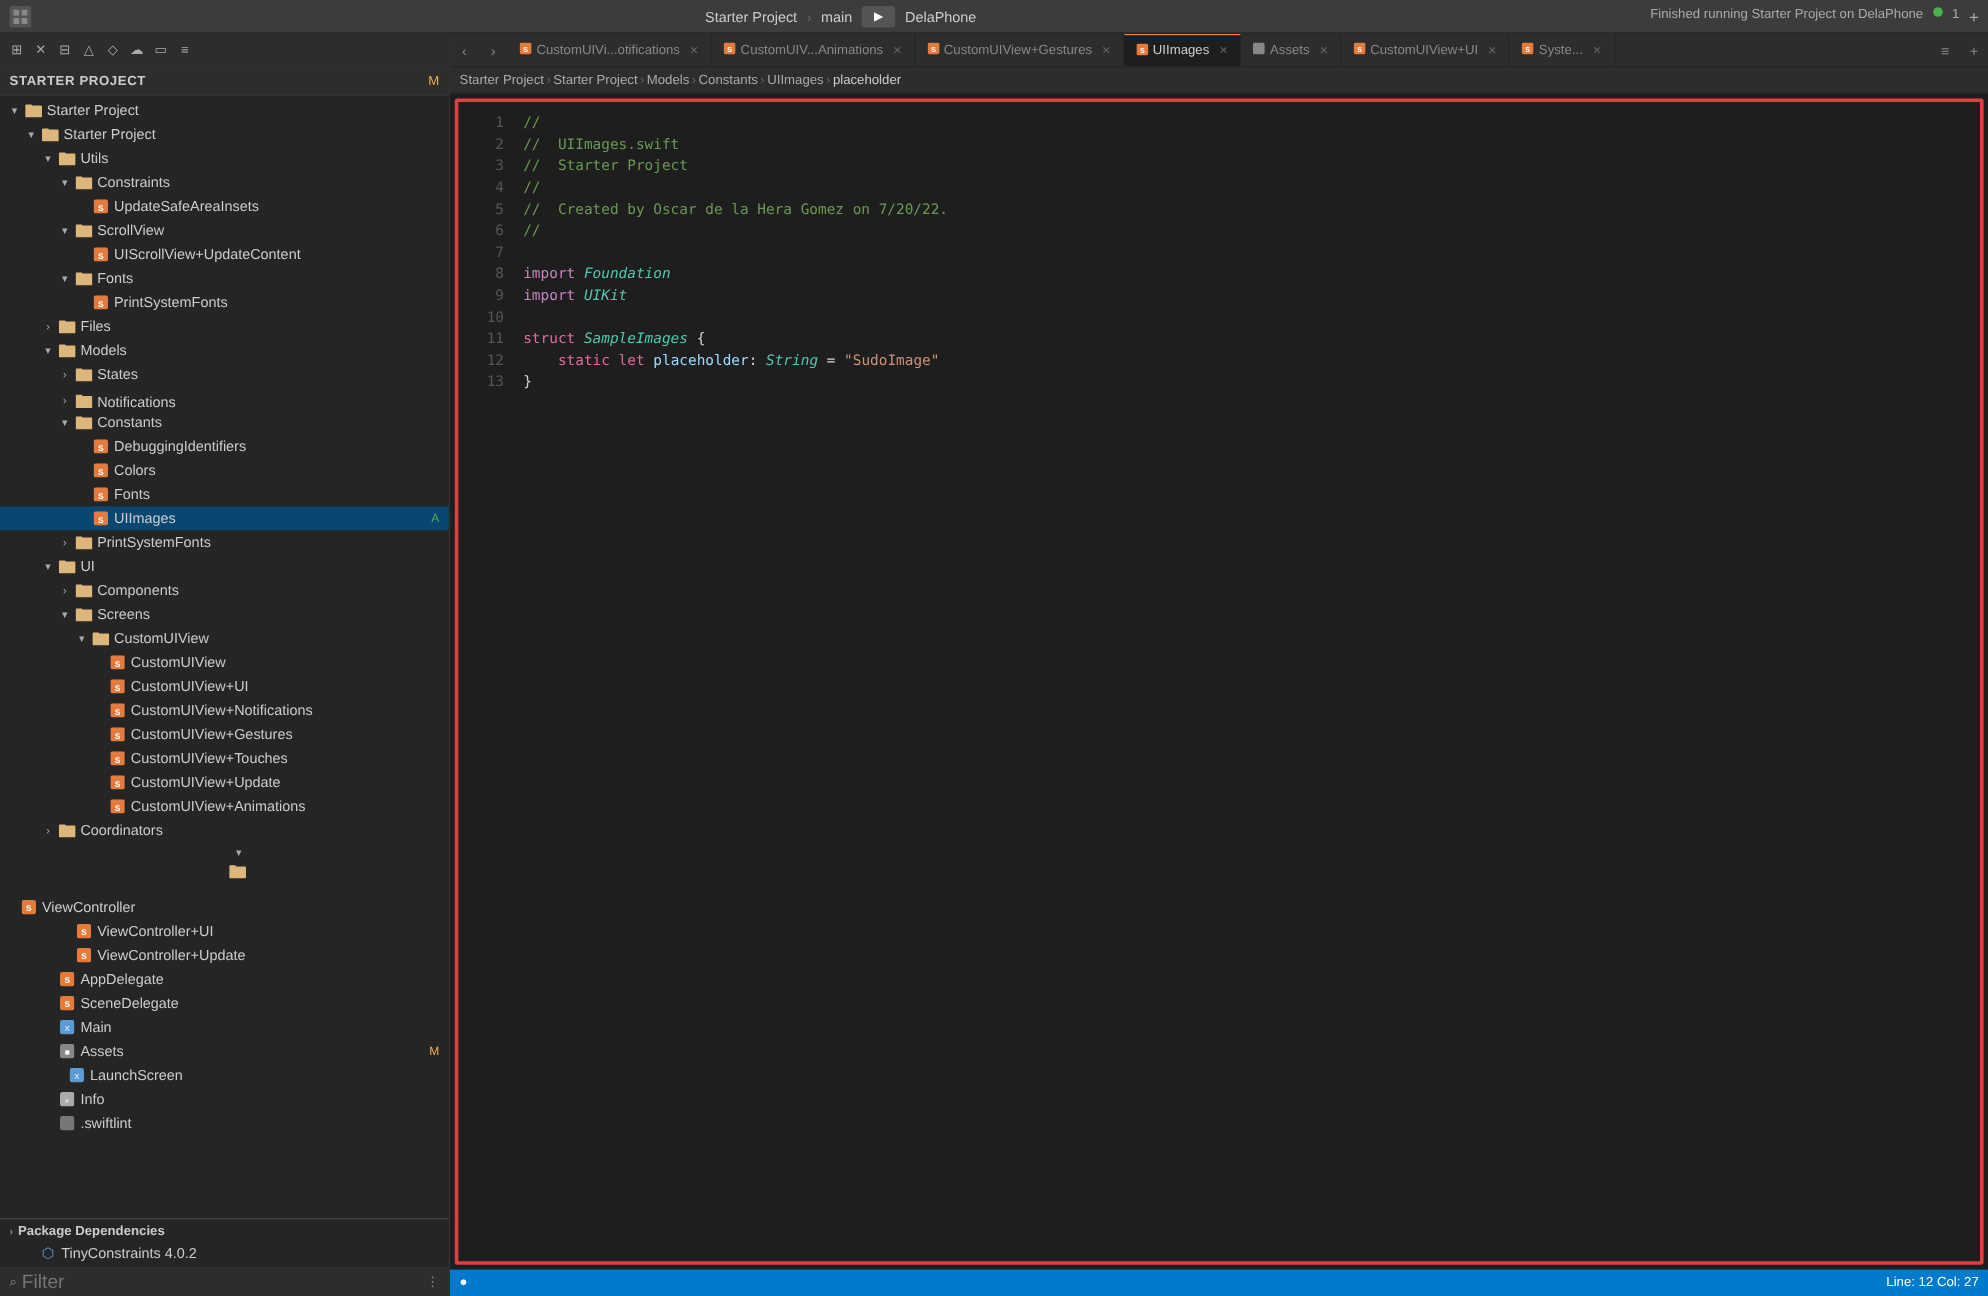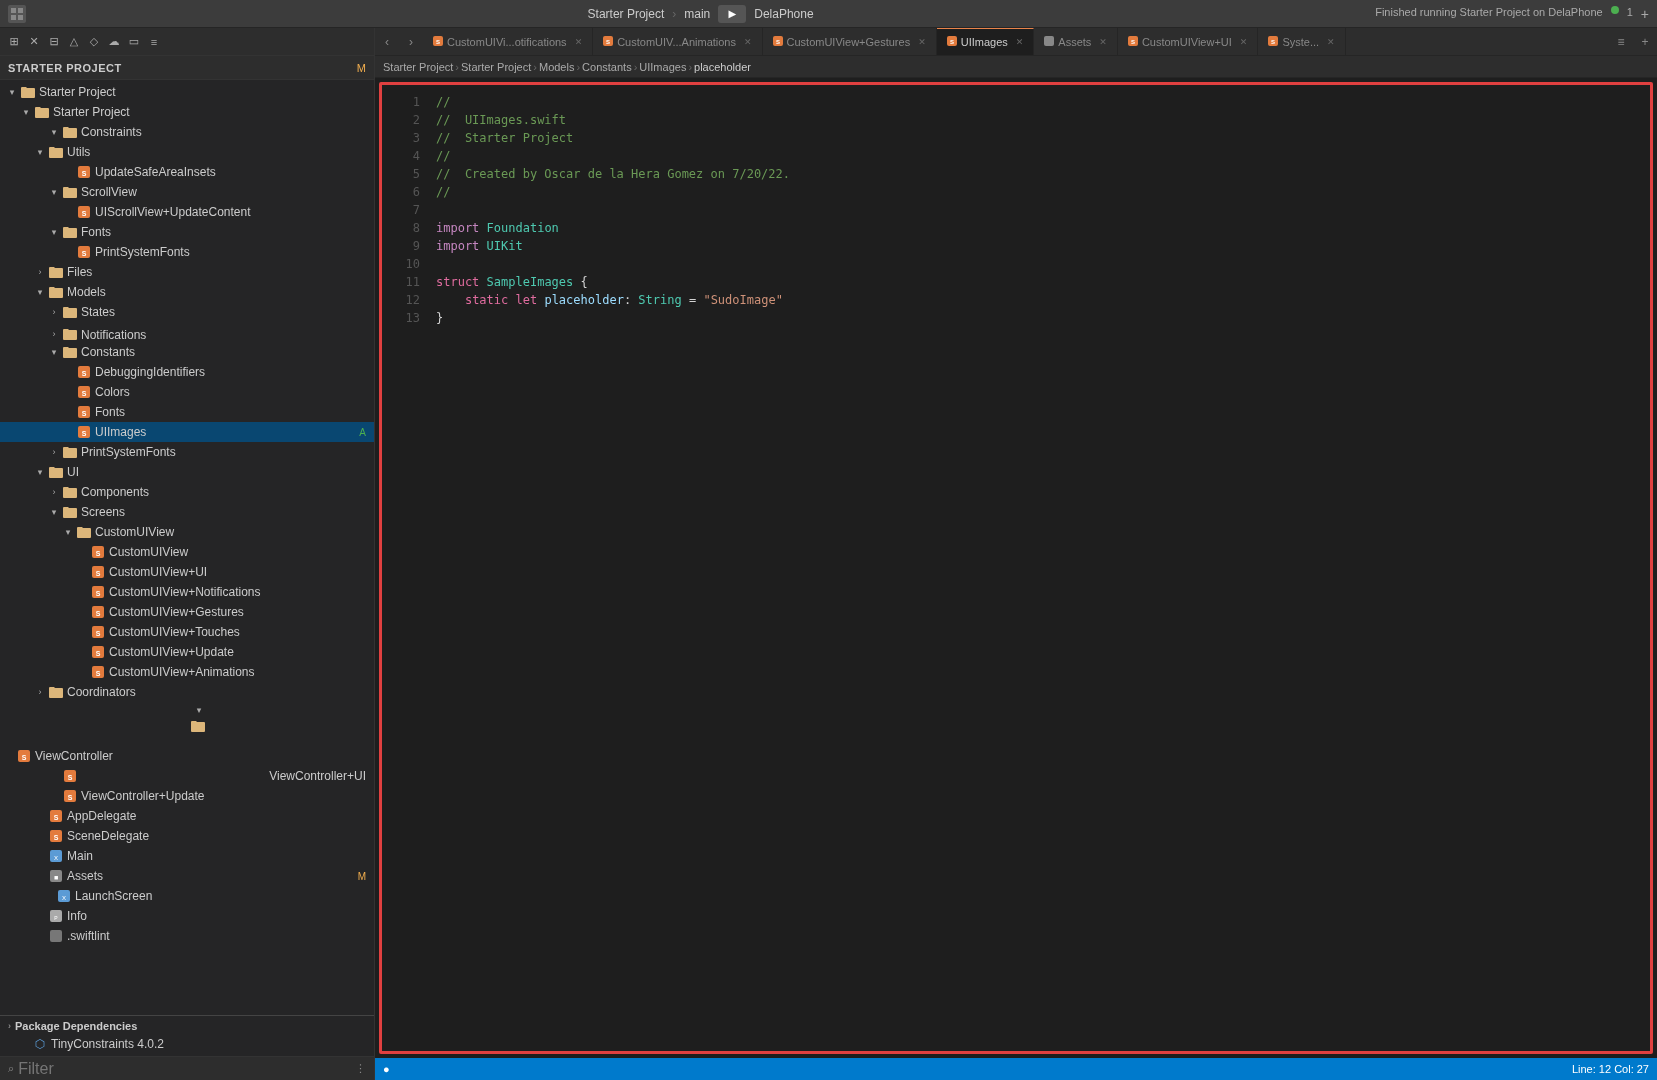--- a/index.html
+++ b/index.html
@@ -295,21 +295,21 @@
       color: #555;
       margin-right: 16px;
       flex-shrink: 0;
       user-select: none;
     }
     .code-content { flex: 1; white-space: pre; }
 
     
     .kw { color: #e06c9f; } 
     .kw2 { color: #c586c0; } 
-    .type { color: #4ec9b0; } 
+    .type { color: #4ec9b0; font-style: italic; } 
     .str { color: #ce9178; } 
     .comment { color: #6a9955; } 
     .prop { color: #9cdcfe; }
 
     
     .status-bar {
       height: 22px;
       background: #007acc;
       display: flex;
       align-items: center;
@@ -398,37 +398,37 @@
         </div>
         <div class="tree-item" style="padding-left: 18px;">
           <span class="tree-arrow open"></span>
           <span class="tree-icon">
             <svg width="14" height="12" viewBox="0 0 14 12">
               <path d="M0 2 Q0 1 1 1 L5 1 L6 2 L13 2 Q14 2 14 3 L14 11 Q14 12 13 12 L1 12 Q0 12 0 11 Z" fill="#dcb67a"></path>
             </svg>
           </span>
           <span class="tree-label">Starter Project</span>
         </div>
+        <div class="tree-item" style="padding-left: 32px;">
+          <span class="tree-arrow open"></span>
+          <span class="tree-icon">
+            <svg width="14" height="12" viewBox="0 0 14 12">
+              <path d="M0 2 Q0 1 1 1 L5 1 L6 2 L13 2 Q14 2 14 3 L14 11 Q14 12 13 12 L1 12 Q0 12 0 11 Z" fill="#dcb67a"></path>
+            </svg>
+          </span>
+          <span class="tree-label">Utils</span>
+        </div>
         <div class="tree-item" style="padding-left: 46px;">
           <span class="tree-arrow open"></span>
           <span class="tree-icon">
             <svg width="14" height="12" viewBox="0 0 14 12">
               <path d="M0 2 Q0 1 1 1 L5 1 L6 2 L13 2 Q14 2 14 3 L14 11 Q14 12 13 12 L1 12 Q0 12 0 11 Z" fill="#dcb67a"></path>
             </svg>
           </span>
           <span class="tree-label">Constraints</span>
-        </div>
-        <div class="tree-item" style="padding-left: 32px;">
-          <span class="tree-arrow open"></span>
-          <span class="tree-icon">
-            <svg width="14" height="12" viewBox="0 0 14 12">
-              <path d="M0 2 Q0 1 1 1 L5 1 L6 2 L13 2 Q14 2 14 3 L14 11 Q14 12 13 12 L1 12 Q0 12 0 11 Z" fill="#dcb67a"></path>
-            </svg>
-          </span>
-          <span class="tree-label">Utils</span>
         </div>
         <div class="tree-item" style="padding-left: 60px;">
           <span class="tree-arrow leaf"></span>
           <span class="tree-icon">
             <svg width="12" height="12" viewBox="0 0 12 12">
               <rect width="12" height="12" rx="2" fill="#e37b3d"></rect>
               <text x="6" y="9.5" text-anchor="middle" fill="white" font-size="7" font-weight="bold">S</text>
             </svg>
           </span>
           <span class="tree-label">UpdateSafeAreaInsets</span>
@@ -693,21 +693,21 @@
         <div class="tree-item" style=" margin-top: 24px;">
           <span class="tree-arrow leaf"></span>
           <span class="tree-icon">
             <svg width="12" height="12" viewBox="0 0 12 12">
               <rect width="12" height="12" rx="2" fill="#e37b3d"></rect>
               <text x="6" y="9.5" text-anchor="middle" fill="white" font-size="7" font-weight="bold">S</text>
             </svg>
           </span>
           <span class="tree-label">ViewController</span>
         </div>
-        <div class="tree-item" style="padding-left: 46px; text-align: right;">
+        <div class="tree-item" style="padding-left: 46px;">
           <span class="tree-arrow leaf"></span>
           <span class="tree-icon">
             <svg width="12" height="12" viewBox="0 0 12 12">
               <rect width="12" height="12" rx="2" fill="#e37b3d"></rect>
               <text x="6" y="9.5" text-anchor="middle" fill="white" font-size="7" font-weight="bold">S</text>
             </svg>
           </span>
           <span class="tree-label">ViewController+UI</span>
         </div>
         <div class="tree-item" style="padding-left: 46px;">

